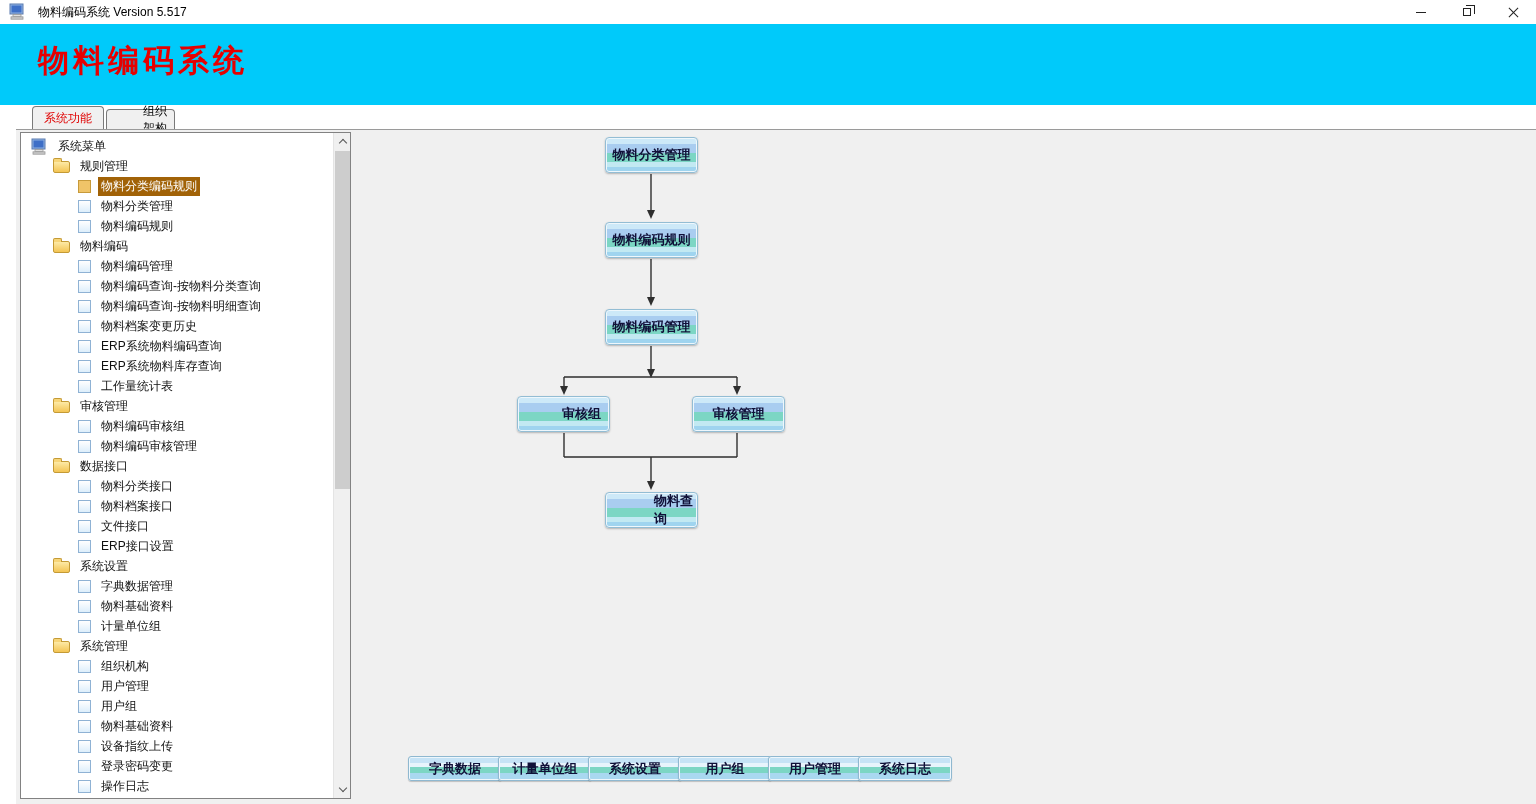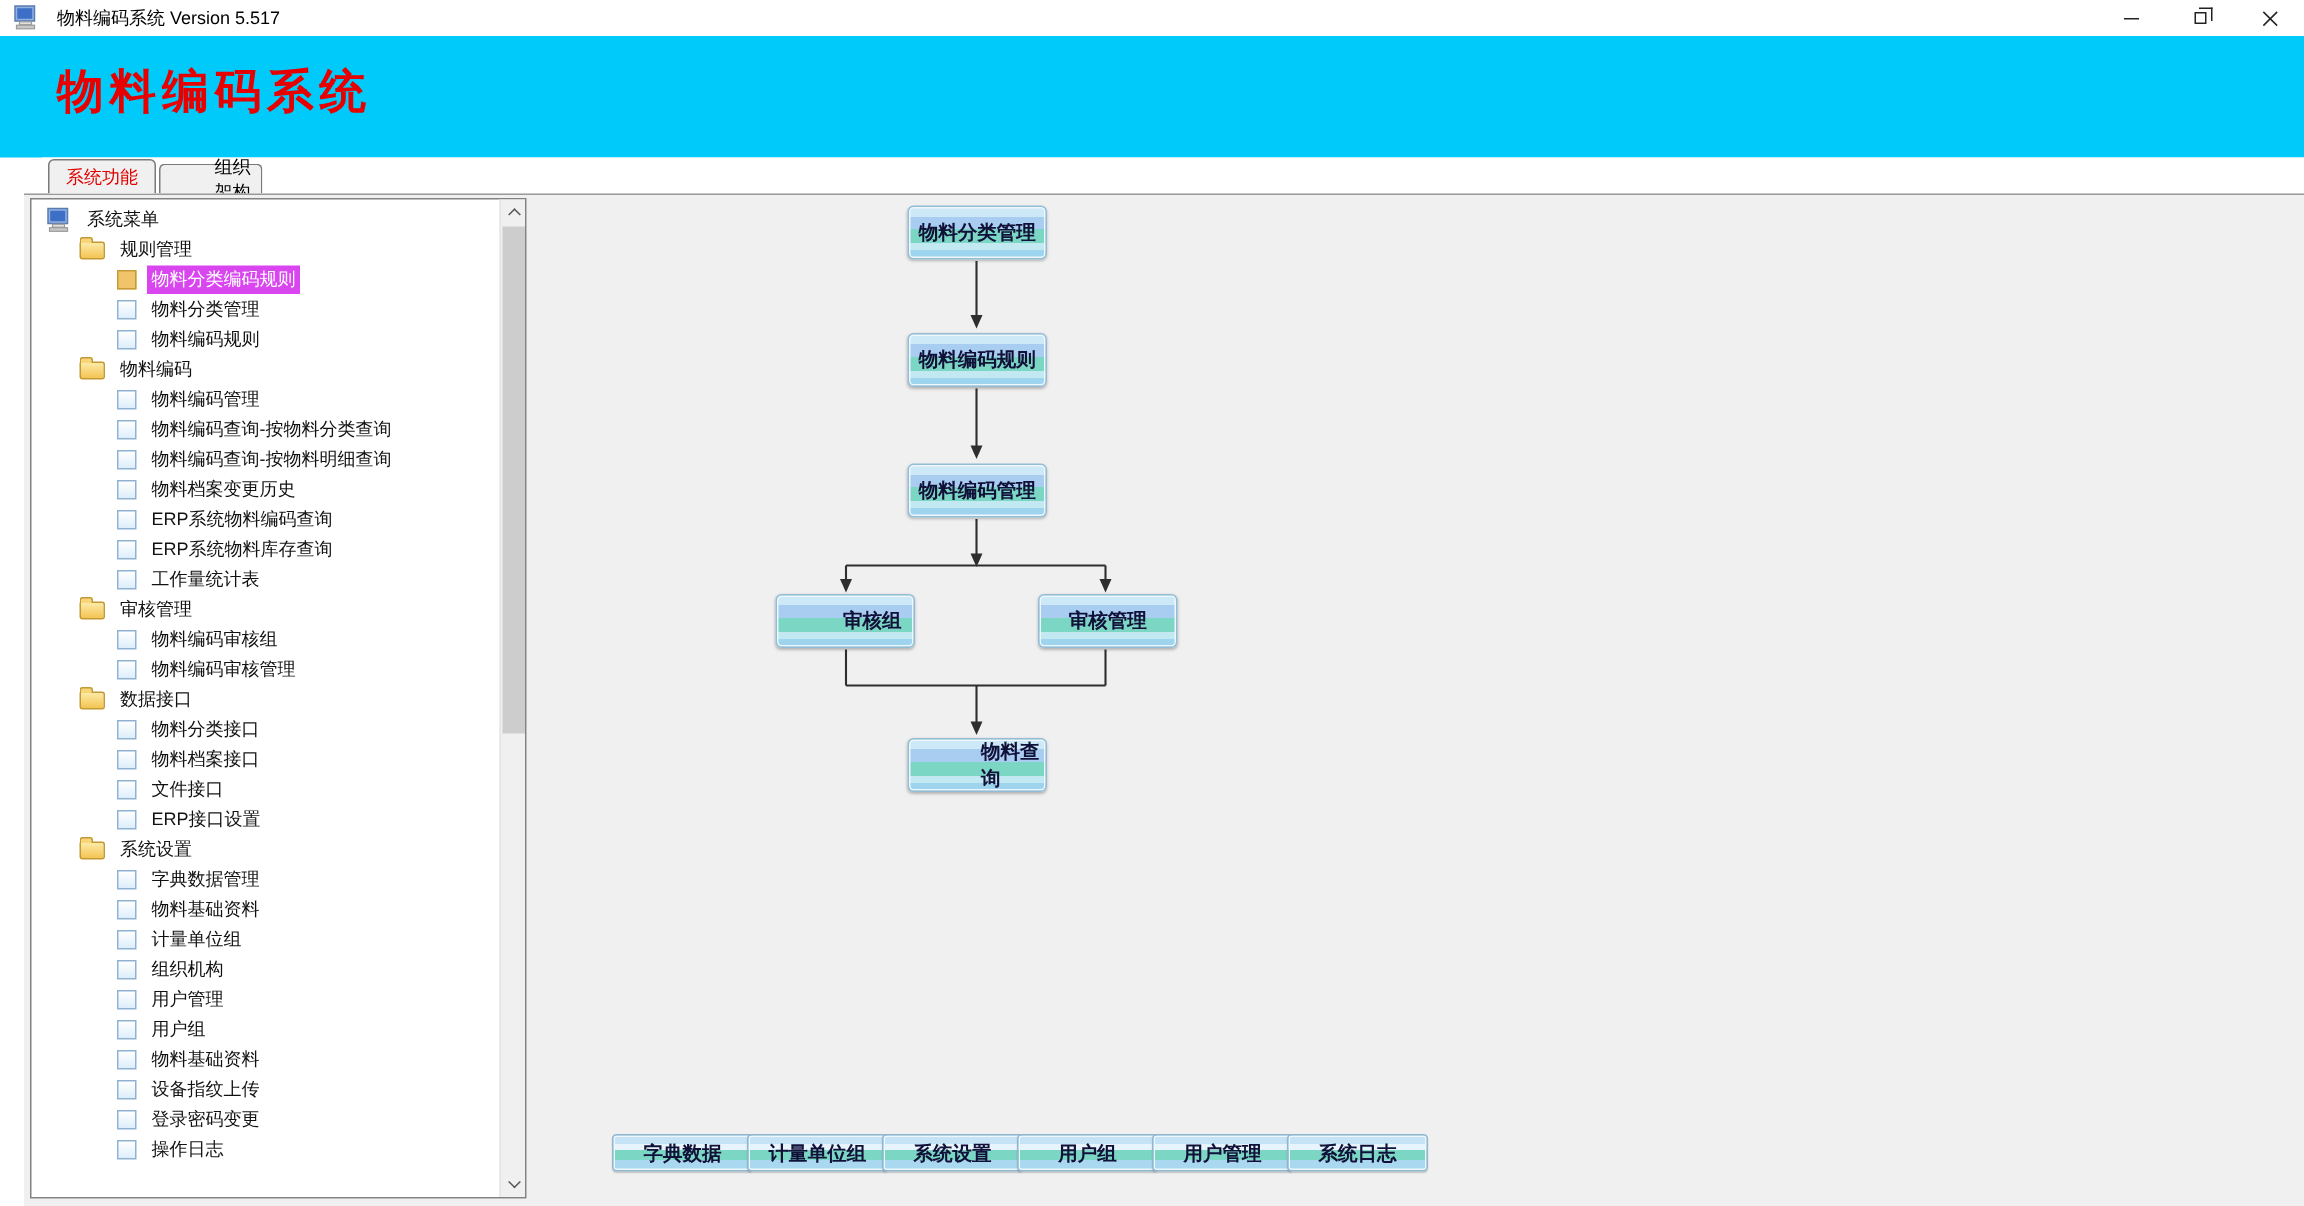--- a/index.html
+++ b/index.html
@@ -47,21 +47,21 @@
   .content { position:absolute; top:129px; left:16px; width:1536px; height:675px; background:#f0f0f0; border-top:1px solid #9a9a9a; }
 
   
   .tree-panel { position:absolute; left:4px; top:2px; width:331px; height:667px; background:#fff; border:1px solid #828282; }
   .tree-rows { position:absolute; top:3px; left:0; right:18px; overflow:hidden; }
   .tree-row { height:20px; display:flex; align-items:center; font-size:12px; color:#111; white-space:nowrap; cursor:default; }
   .row-root { padding-left:10px; }
   .row-folder { padding-left:32px; }
   .row-item { padding-left:57px; }
   .tree-label { padding:1px 3px; }
-  .tree-label.selected { background:#d946ef; color:#fff; }
+  .tree-label.selected { background:#a16207; color:#fff; }
   .root-icon { margin-right:7px; }
 
   .folder-icon { position:relative; width:17px; height:12px; margin-right:7px; margin-top:2px;
     background:linear-gradient(#fdeaa6,#f3c453); border:1px solid #c49a35; border-radius:1px 2px 2px 2px; }
   .folder-icon::before { content:""; position:absolute; left:-1px; top:-4px; width:7px; height:3px;
     background:#f7d579; border:1px solid #c49a35; border-bottom:none; border-radius:2px 2px 0 0; }
 
   .checkbox { width:13px; height:13px; margin-right:7px; border:1px solid #8fb2d4;
     background:linear-gradient(#ffffff,#ddeefb); }
   .checkbox.checked { background:#f0c468; border-color:#c79a3a; }
@@ -241,20 +241,24 @@
             <span class="checkbox"></span>
             <span class="tree-label">字典数据管理</span>
           </div>
         <div class="tree-row row-item">
             <span class="checkbox"></span>
             <span class="tree-label">物料基础资料</span>
           </div>
         <div class="tree-row row-item">
             <span class="checkbox"></span>
             <span class="tree-label">计量单位组</span>
+          </div>
+        <div class="tree-row row-folder">
+            <span class="folder-icon"></span>
+            <span class="tree-label">系统管理</span>
           </div>
         <div class="tree-row row-item">
             <span class="checkbox"></span>
             <span class="tree-label">组织机构</span>
           </div>
         <div class="tree-row row-item">
             <span class="checkbox"></span>
             <span class="tree-label">用户管理</span>
           </div>
         <div class="tree-row row-item">

